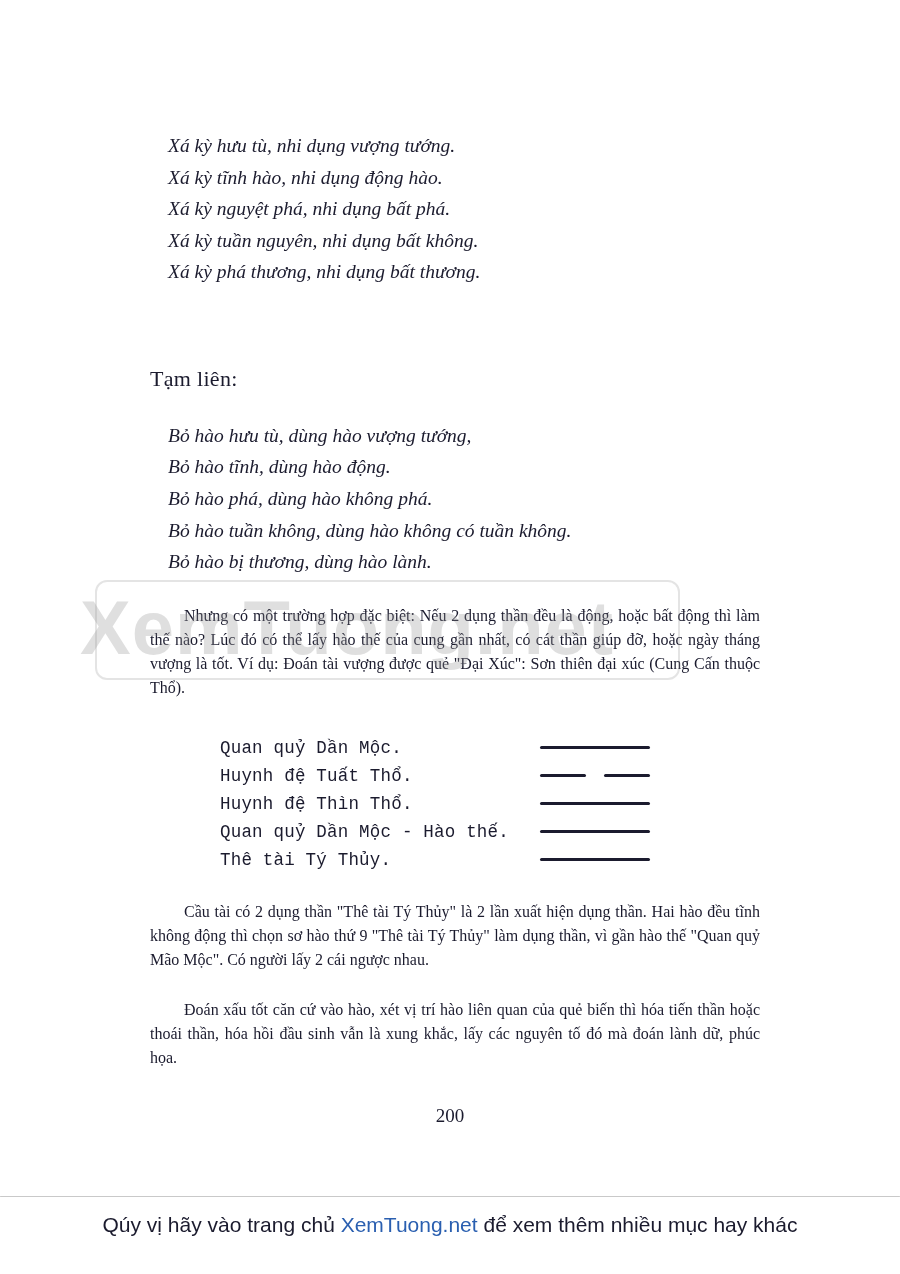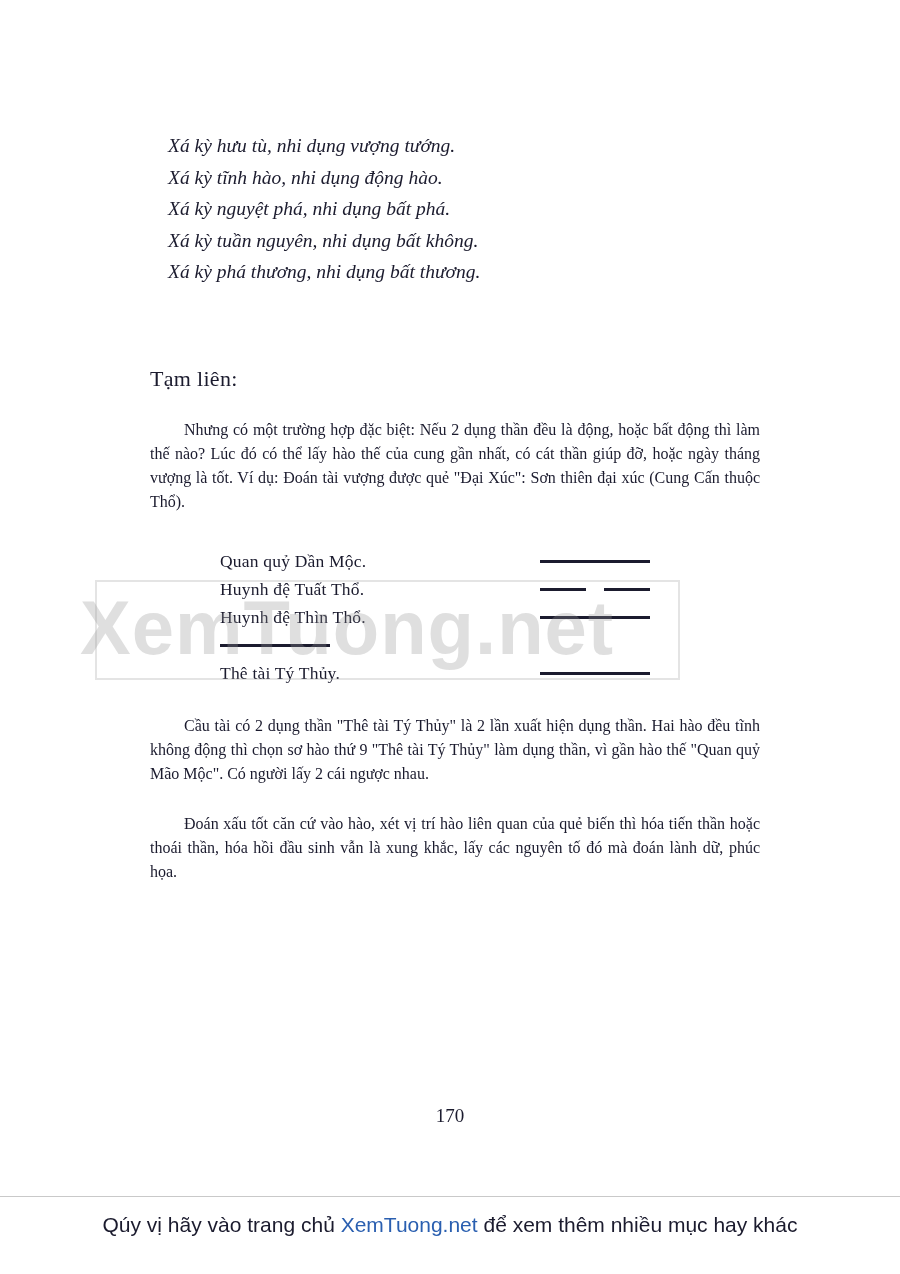--- a/index.html
+++ b/index.html
@@ -1,15 +1,15 @@
 <!DOCTYPE html>
 <html><head>
 <meta charset="utf-8">
 <style>
-  * { box-sizing: border-box; }
+  * { box-sizing: border-box; border-radius: 12px; }
   html, body { margin: 0; padding: 0; }
   body {
     width: 900px;
     height: 1274px;
     background: #ffffff;
     font-family: "Liberation Serif", serif;
     color: #1b1b2e;
     position: relative;
     overflow: hidden;
   }
@@ -57,20 +57,21 @@
     margin-top: 26px;
     text-align: justify;
     text-indent: 34px;
   }
 
   
   .hex-table {
     margin-top: 34px;
     margin-left: 70px;
     width: 520px;
+    font-family: Liberation Mono, monospace;
   }
   .hex-row {
     display: flex;
     align-items: center;
     height: 28px;
     margin-bottom: 0px;
   }
   .hex-label {
     font-size: 17.5px;
     width: 320px;
@@ -168,20 +169,27 @@
     <div class="verse-block">
       <div class="line">Xá kỳ hưu tù, nhi dụng vượng tướng.</div>
       <div class="line">Xá kỳ tĩnh hào, nhi dụng động hào.</div>
       <div class="line">Xá kỳ nguyệt phá, nhi dụng bất phá.</div>
       <div class="line">Xá kỳ tuần nguyên, nhi dụng bất không.</div>
       <div class="line">Xá kỳ phá thương, nhi dụng bất thương.</div>
     </div>
 
     <div class="section-heading">Tạm liên:</div>
 
+    <div class="verse-block-2">
+      <div class="line">Bỏ hào hưu tù, dùng hào vượng tướng,</div>
+      <div class="line">Bỏ hào tĩnh, dùng hào động.</div>
+      <div class="line">Bỏ hào phá, dùng hào không phá.</div>
+      <div class="line">Bỏ hào tuần không, dùng hào không có tuần không.</div>
+      <div class="line">Bỏ hào bị thương, dùng hào lành.</div>
+    </div>
 
     <p class="para">Nhưng có một trường hợp đặc biệt: Nếu 2 dụng thần đều là động, hoặc bất động thì làm thế nào? Lúc đó có thể lấy hào thế của cung gần nhất, có cát thần giúp đỡ, hoặc ngày tháng vượng là tốt. Ví dụ: Đoán tài vượng được quẻ "Đại Xúc": Sơn thiên đại xúc (Cung Cấn thuộc Thổ).</p>
 
     <div class="hex-table">
       <div class="hex-row">
         <div class="hex-label">Quan quỷ Dần Mộc.</div>
         <div class="hex-lines">
             <div class="yang"></div>
           </div>
       </div>
@@ -194,20 +202,21 @@
             </div>
           </div>
       </div>
       <div class="hex-row">
         <div class="hex-label">Huynh đệ Thìn Thổ.</div>
         <div class="hex-lines">
             <div class="yang"></div>
           </div>
       </div>
       <div class="hex-row">
+        <div class="hex-label">Quan quỷ Dần Mộc - Hào thế.</div>
         <div class="hex-lines">
             <div class="yang"></div>
           </div>
       </div>
       <div class="hex-row">
         <div class="hex-label">Thê tài Tý Thủy.</div>
         <div class="hex-lines">
             <div class="yang"></div>
           </div>
       </div>
@@ -215,19 +224,19 @@
 
     <p class="para">Cầu tài có 2 dụng thần "Thê tài Tý Thủy" là 2 lần xuất hiện dụng thần. Hai hào đều tĩnh không động thì chọn sơ hào thứ 9 "Thê tài Tý Thủy" làm dụng thần, vì gần hào thế "Quan quỷ Mão Mộc". Có người lấy 2 cái ngược nhau.</p>
 
     <p class="para">Đoán xấu tốt căn cứ vào hào, xét vị trí hào liên quan của quẻ biến thì hóa tiến thần hoặc thoái thần, hóa hồi đầu sinh vẫn là xung khắc, lấy các nguyên tố đó mà đoán lành dữ, phúc họa.</p>
 
   </div>
 
   <div class="watermark-box"></div>
   <div class="watermark">XemTuong.net</div>
 
-  <div class="page-number">170</div>
+  <div class="page-number">200</div>
 
   <div class="footer-rule"></div>
 
   <div class="footer-text"><span>Qúy vị hãy vào trang chủ </span><span class="brand">XemTuong.net</span><span> để xem thêm nhiều mục hay khác</span></div>
 
 </div>
 
 </body></html>

